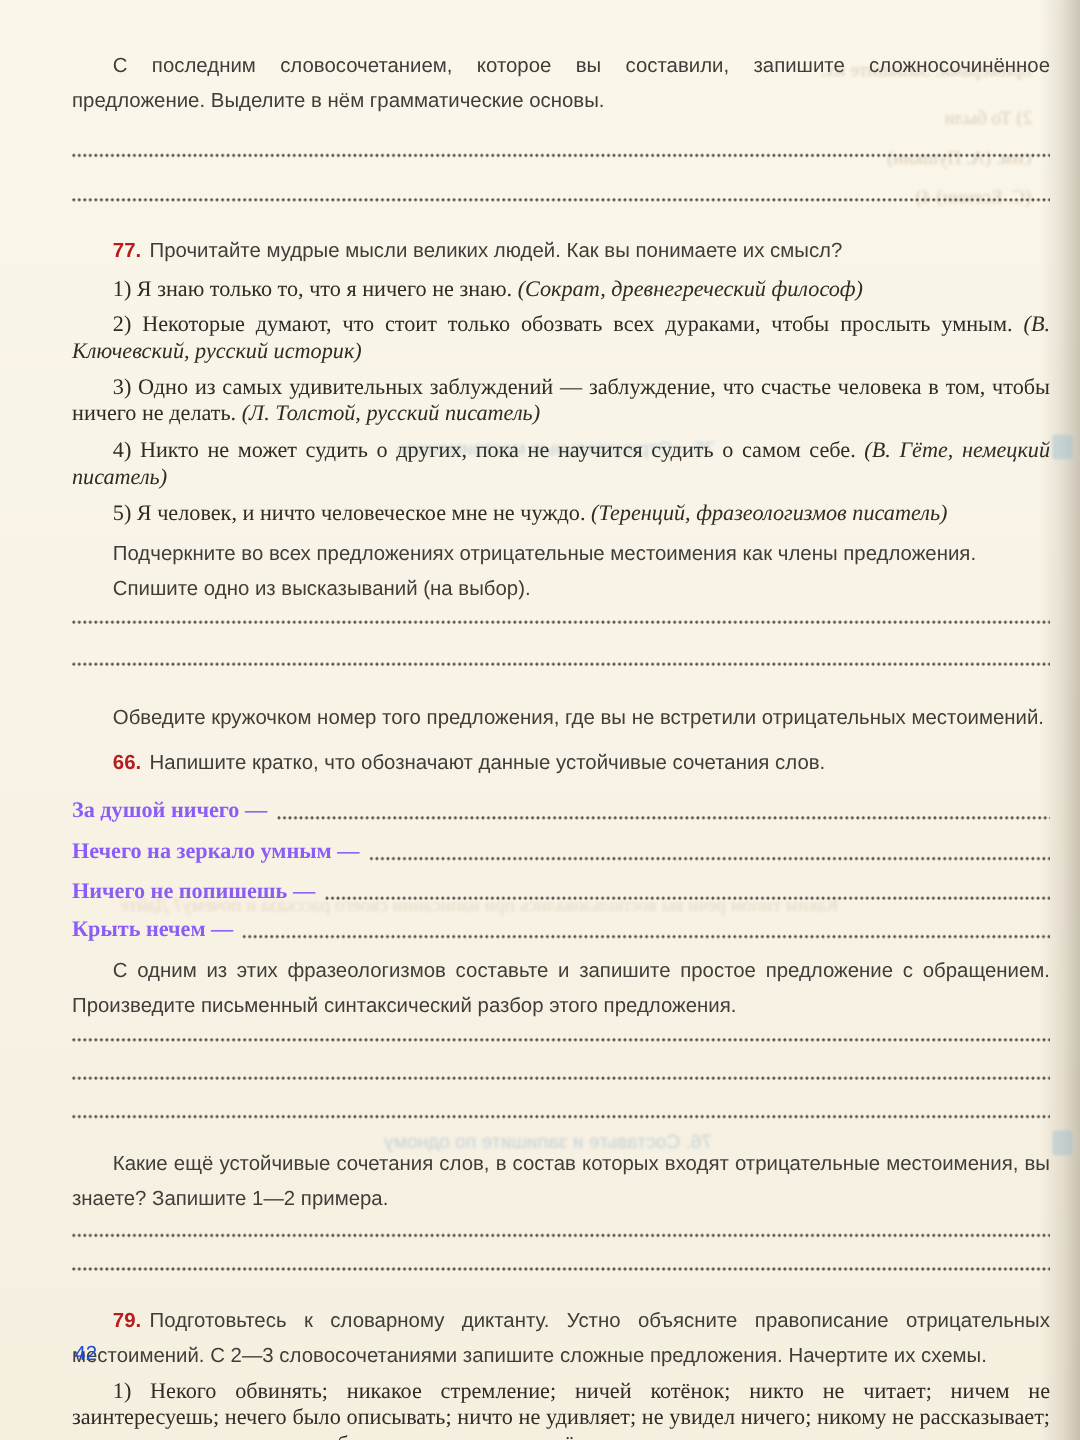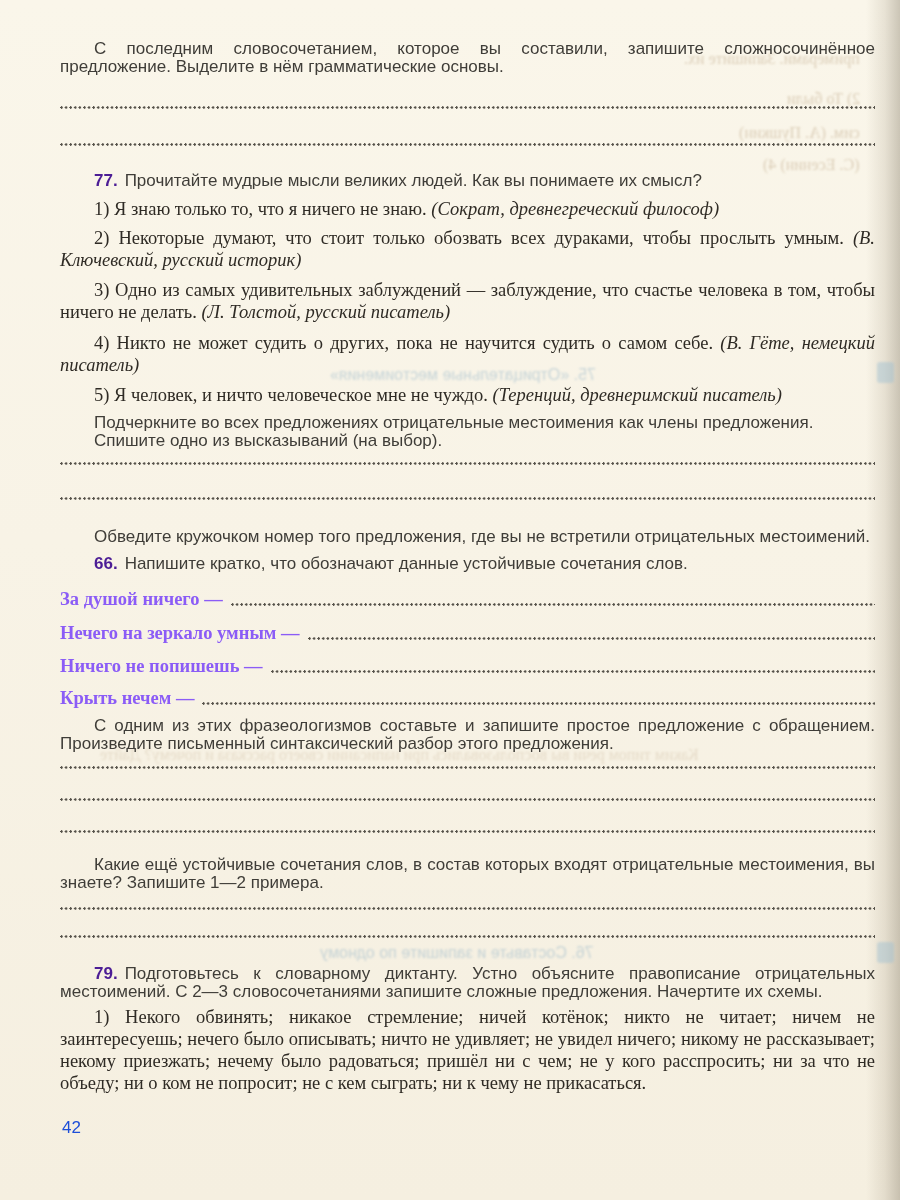--- a/index.html
+++ b/index.html
@@ -7,26 +7,26 @@
     width:900px;height:1200px;position:relative;overflow:hidden;
     background:linear-gradient(180deg,#faf6ea 0%,#f8f3e6 45%,#f5efe0 100%);
     font-family:"Liberation Sans",sans-serif;
   }
   .edge-right{
     position:absolute;top:0;right:0;width:34px;height:1200px;
     background:linear-gradient(to right,rgba(120,105,80,0) 0%,rgba(120,105,80,.14) 55%,rgba(95,84,62,.30) 100%);
     pointer-events:none;
   }
   .content{position:absolute;left:60px;top:40px;width:815px;}
-  .sans{font-family:"Liberation Sans",sans-serif;font-size:17px;line-height:18px;color:#3f3d38;}
+  .sans{font-family:"Liberation Sans",sans-serif;font-size:17px;line-height:29px;color:#3f3d38;}
   .serif{font-family:"Liberation Serif","DejaVu Serif",serif;font-size:18.5px;line-height:22px;color:#2f2b25;}
   p{margin:0;}
   .just{text-align:justify;}
   .indent{text-indent:34px;}
-  .exnum{font-weight:bold;margin-right:7px;color:#4c1d95;}
+  .exnum{font-weight:bold;margin-right:7px;color:#b91c1c;}
   .src{font-style:italic;}
   .dotline{
     height:3px;width:100%;
     background-image:radial-gradient(circle at 1.5px 1.5px,#56524a 1.05px,rgba(0,0,0,0) 1.4px);
     background-size:4.6px 3px;background-repeat:repeat-x;
   }
   .phrase-row{display:flex;align-items:flex-end;height:23px;}
   .phrase{font-weight:bold;white-space:nowrap;color:#8b5cf6;}
   .dotfill{
     flex:1;height:3px;margin:0 0 4px 8px;
@@ -80,21 +80,21 @@
   <p class="serif just indent" style="margin-top:7px;">
     <span>2) Некоторые думают, что стоит только обозвать всех дураками, чтобы прослыть умным. </span><span class="src">(В. Ключевский, русский историк)</span>
   </p>
   <p class="serif just indent" style="margin-top:8px;">
     <span>3) Одно из самых удивительных заблуждений — заблуждение, что счастье человека в том, чтобы ничего не делать. </span><span class="src">(Л. Толстой, русский писатель)</span>
   </p>
   <p class="serif just indent" style="margin-top:9px;">
     <span>4) Никто не может судить о других, пока не научится судить о самом себе. </span><span class="src">(В. Гёте, немецкий писатель)</span>
   </p>
   <p class="serif just indent" style="margin-top:8px;">
-    <span>5) Я человек, и ничто человеческое мне не чуждо. </span><span class="src">(Теренций, древнеримский писатель)</span>
+    <span>5) Я человек, и ничто человеческое мне не чуждо. </span><span class="src">(Теренций, фразеологизмов писатель)</span>
   </p>
 
   <div style="margin-top:8px;">
     <div class="sans indent">Подчеркните во всех предложениях отрицательные местоимения как члены предложения.</div>
     <div class="sans indent">Спишите одно из высказываний (на выбор).</div>
   </div>
 
   <div class="dotline" style="margin-top:12px;"></div>
   <div class="dotline" style="margin-top:32px;"></div>
 

